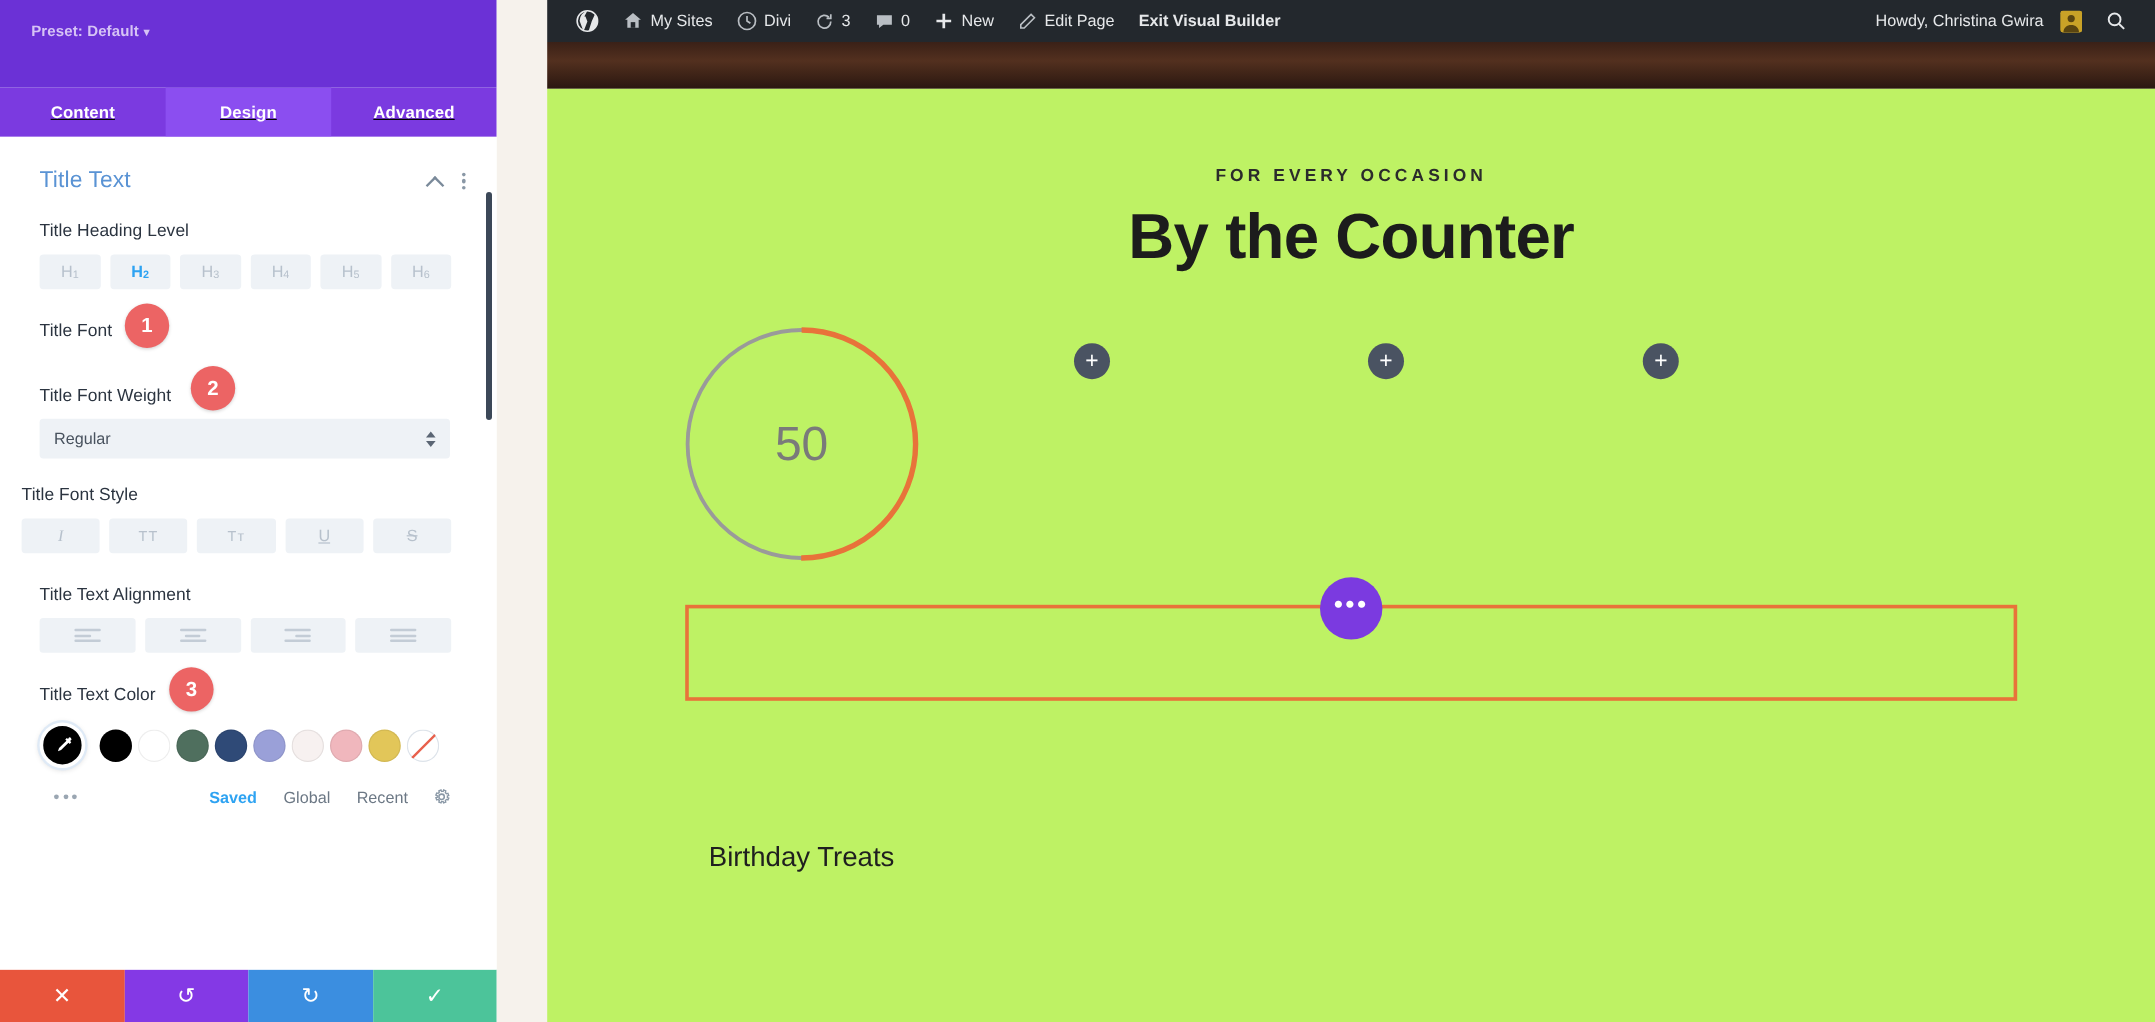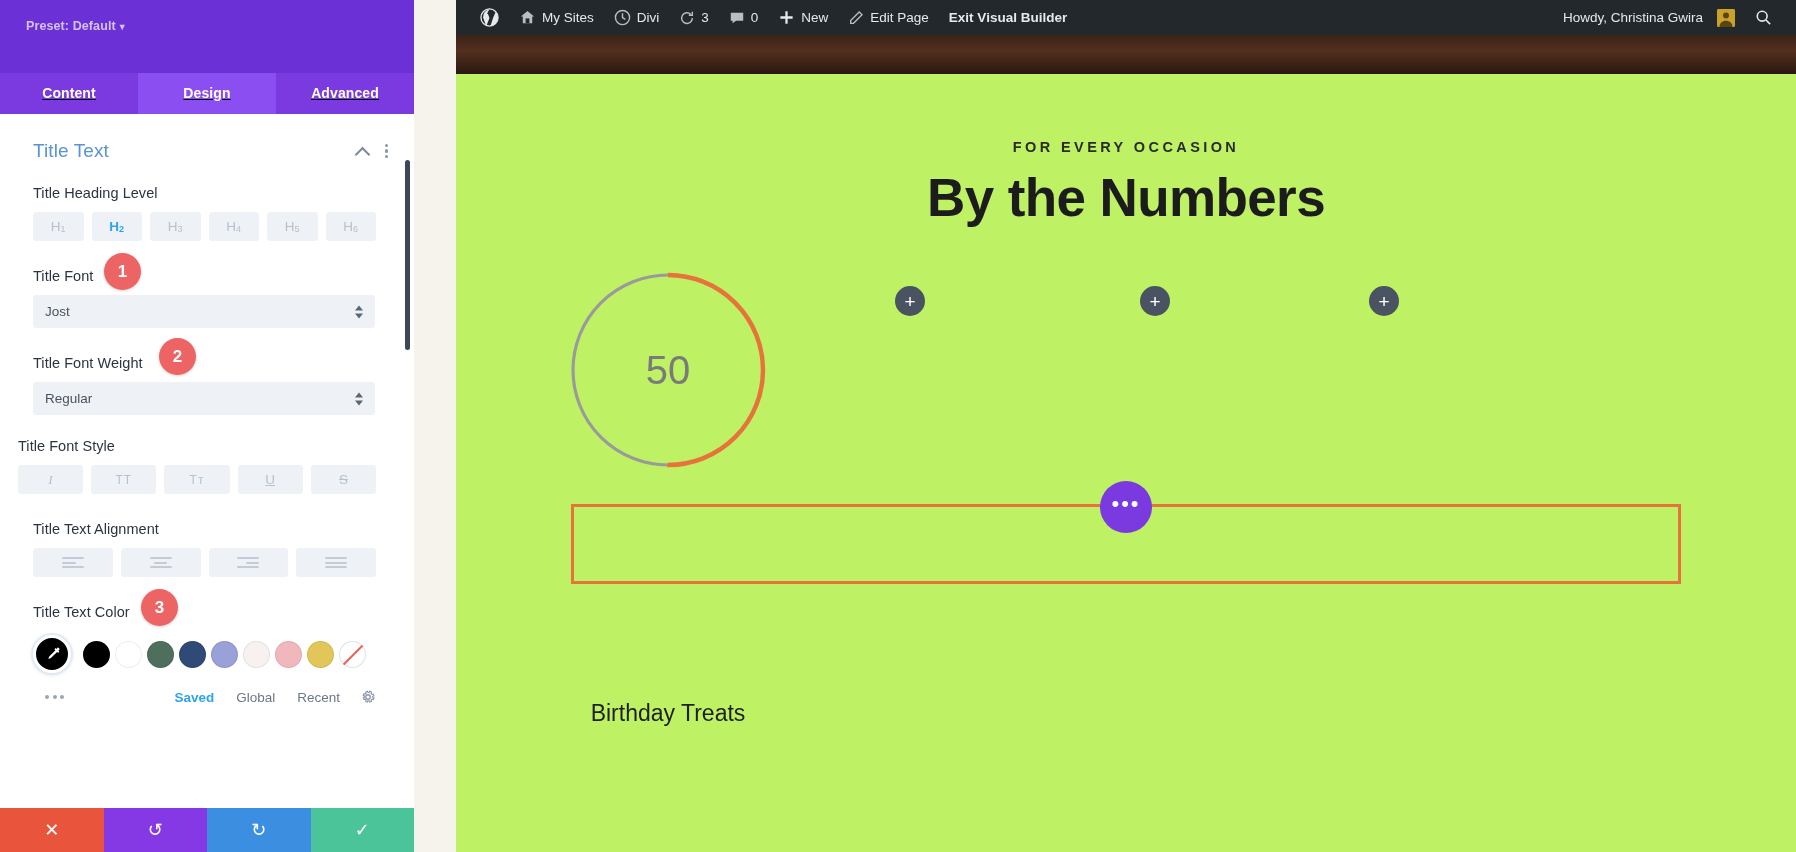--- a/index.html
+++ b/index.html
@@ -303,27 +303,20 @@
           <div class="seg-btn">H<sub>3</sub></div>
           <div class="seg-btn">H<sub>4</sub></div>
           <div class="seg-btn">H<sub>5</sub></div>
           <div class="seg-btn">H<sub>6</sub></div>
         </div>
       </div>
 
       <div class="field" style="margin-top:26px;">
         <div class="field-label">Title Font</div>
         <div class="badge" style="left:104px; top:-14px;">1</div>
-        <div class="select">
-          <span>Jost</span>
-          <span class="arrows">
-              <i class="up"></i>
-              <i class="dn"></i>
-            </span>
-        </div>
       </div>
 
       <div class="field" style="margin-top:26px;">
         <div class="field-label">Title Font Weight</div>
         <div class="badge" style="left:159px; top:-16px;">2</div>
         <div class="select">
           <span>Regular</span>
           <span class="arrows">
               <i class="up"></i>
               <i class="dn"></i>
@@ -491,21 +484,21 @@
               <path d="M11.6 11.6L16 16" stroke="#e6e8ea" stroke-width="1.7"></path>
             </svg>
         </div>
       </div>
     </div>
 
     <div class="hero-strip"></div>
 
     <div class="canvas">
       <div class="eyebrow">FOR EVERY OCCASION</div>
-      <div class="headline">By the Numbers</div>
+      <div class="headline">By the Counter</div>
 
       <div class="counters">
         <div class="circle-wrap">
           <svg width="196" height="196" viewBox="0 0 196 196">
             <circle cx="98" cy="98" r="95" fill="none" stroke="#9a9a9a" stroke-width="3.2"></circle>
             <circle cx="98" cy="98" r="95" fill="none" stroke="#e8733a" stroke-width="4.5" stroke-dasharray="298.5 298.5" stroke-dashoffset="0" transform="rotate(-90 98 98)" stroke-linecap="butt"></circle>
           </svg>
           <div class="circle-num">50</div>
           <div class="circle-label">Birthday Treats</div>
         </div>

